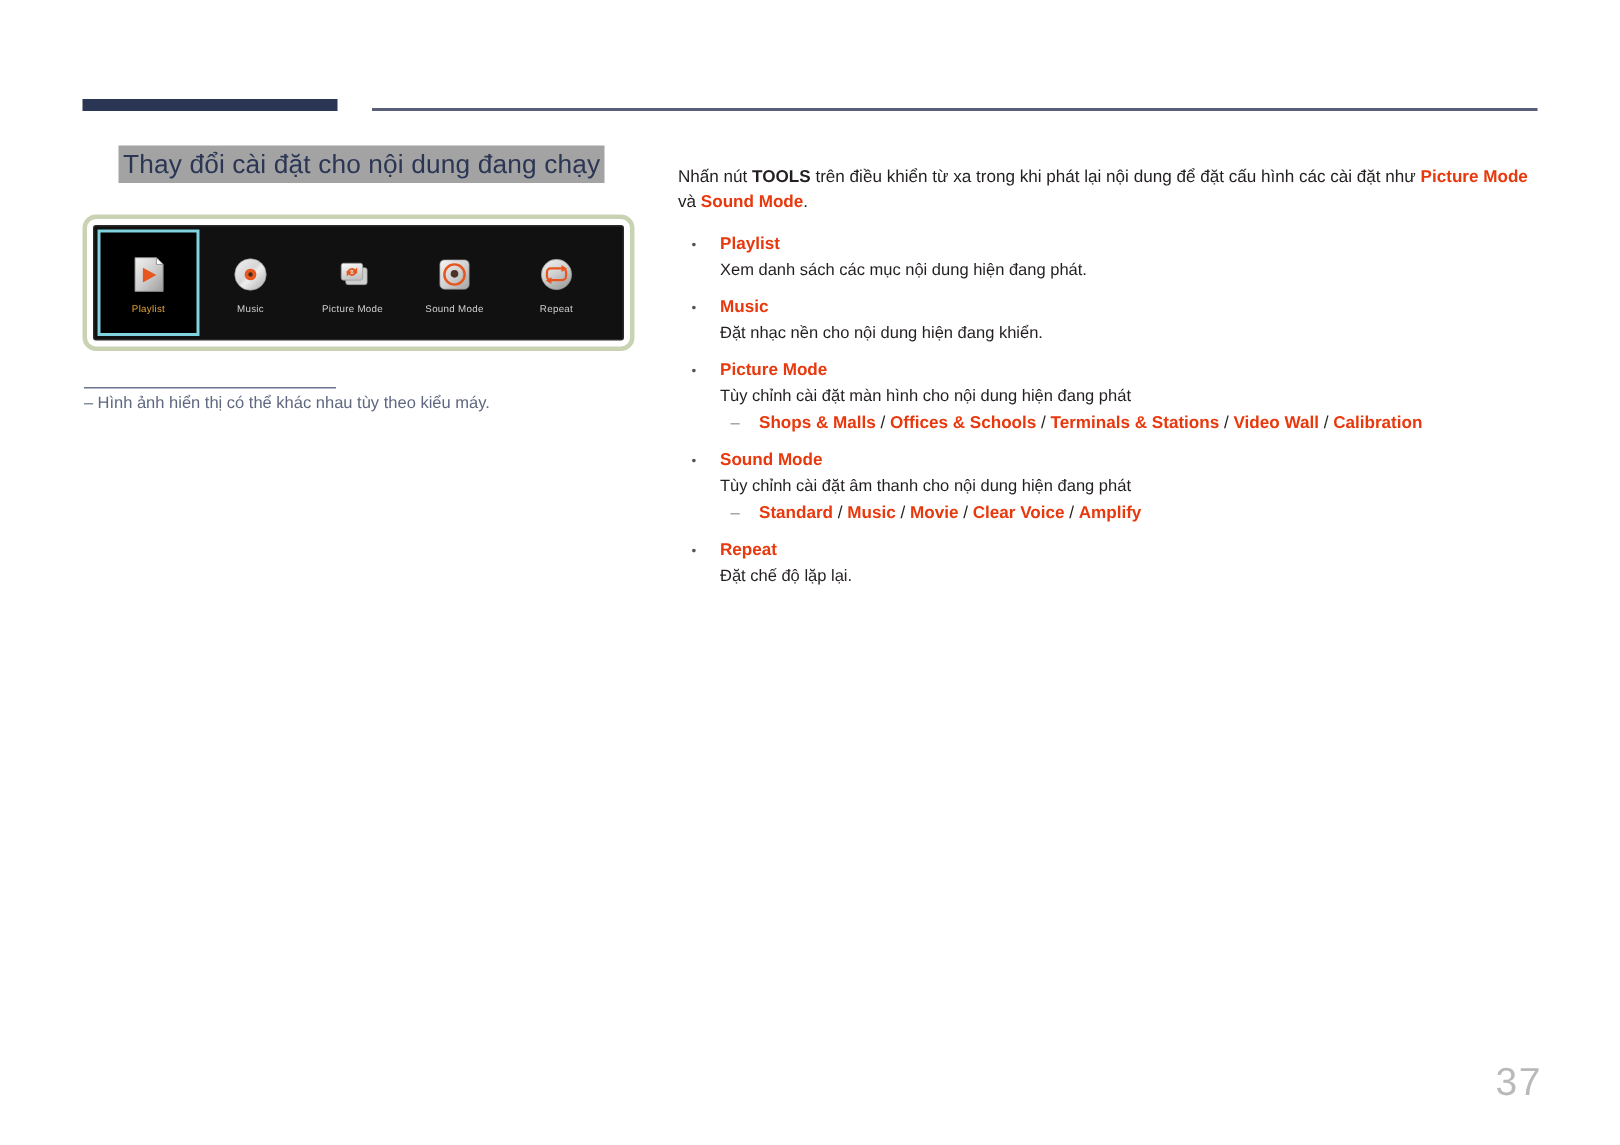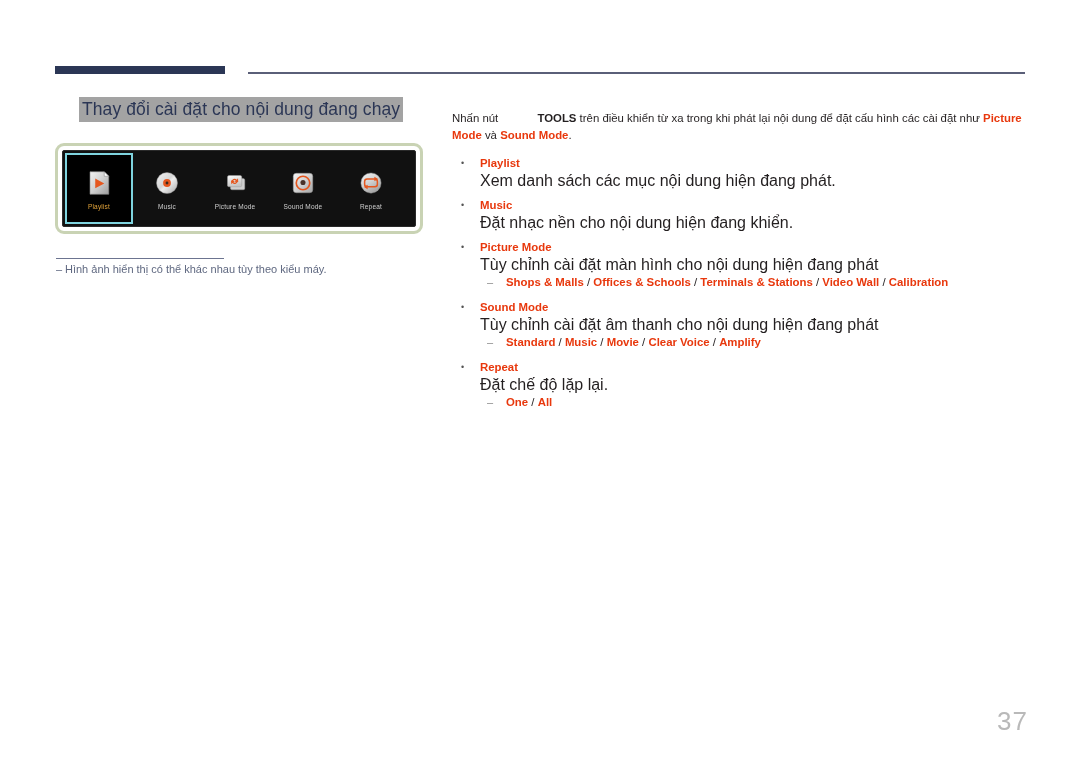--- a/index.html
+++ b/index.html
@@ -139,21 +139,21 @@
     position: absolute;
     left: 452px;
     top: 99px;
     width: 576px;
   }
   .intro {
     font-size: 11.4px;
     line-height: 16.5px;
     color: #231f20;
   }
-  .intro b { font-weight: bold; margin-left: 36px; }
+  .intro b { font-weight: bold; }
   .hl { color: #e8380d; font-weight: bold; }
 
   ul.bullets {
     list-style: none;
     margin: 6px 0 0 0;
     padding: 0;
   }
   ul.bullets > li {
     position: relative;
     padding-left: 28px;
@@ -168,21 +168,21 @@
     color: #555555;
     line-height: 17px;
   }
   .b-title {
     color: #e8380d;
     font-weight: bold;
     font-size: 11.4px;
     line-height: 17px;
   }
   .b-desc {
-    font-size: 16px;
+    font-size: 11px;
     line-height: 17px;
     color: #231f20;
   }
   ul.sub {
     list-style: none;
     margin: 1px 0 0 0;
     padding: 0;
   }
   ul.sub > li {
     position: relative;
@@ -342,21 +342,18 @@
       <div class="b-title">Sound Mode</div>
       <div class="b-desc">Tùy chỉnh cài đặt âm thanh cho nội dung hiện đang phát</div>
       <ul class="sub">
         <li><span class="opts">Standard<span class="sep"> / </span>Music<span class="sep"> / </span>Movie<span class="sep"> / </span>Clear Voice<span class="sep"> / </span>Amplify</span></li>
       </ul>
     </li>
 
     <li>
       <div class="b-title">Repeat</div>
       <div class="b-desc">Đặt chế độ lặp lại.</div>
-      <ul class="sub">
-        <li><span class="opts">One<span class="sep"> / </span>All</span></li>
-      </ul>
     </li>
 
   </ul>
 </div>
 
 <div class="page-number">37</div>
 
 </body></html>

